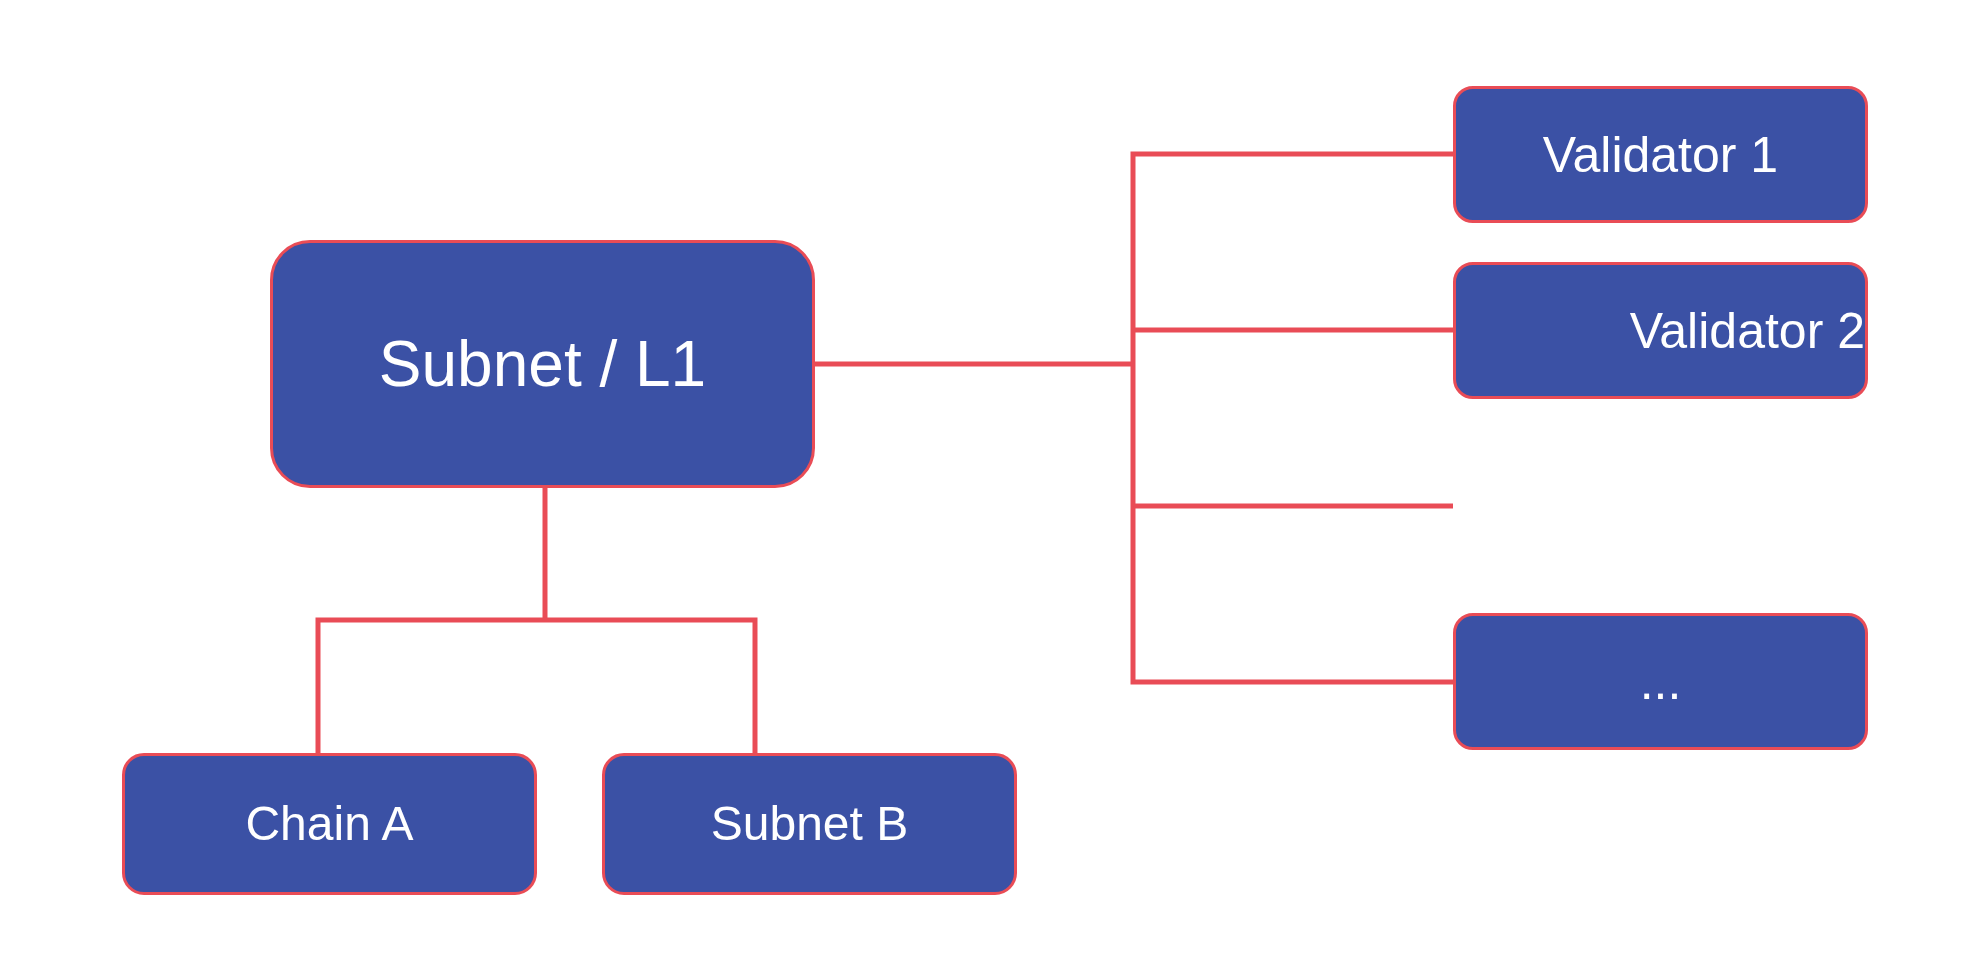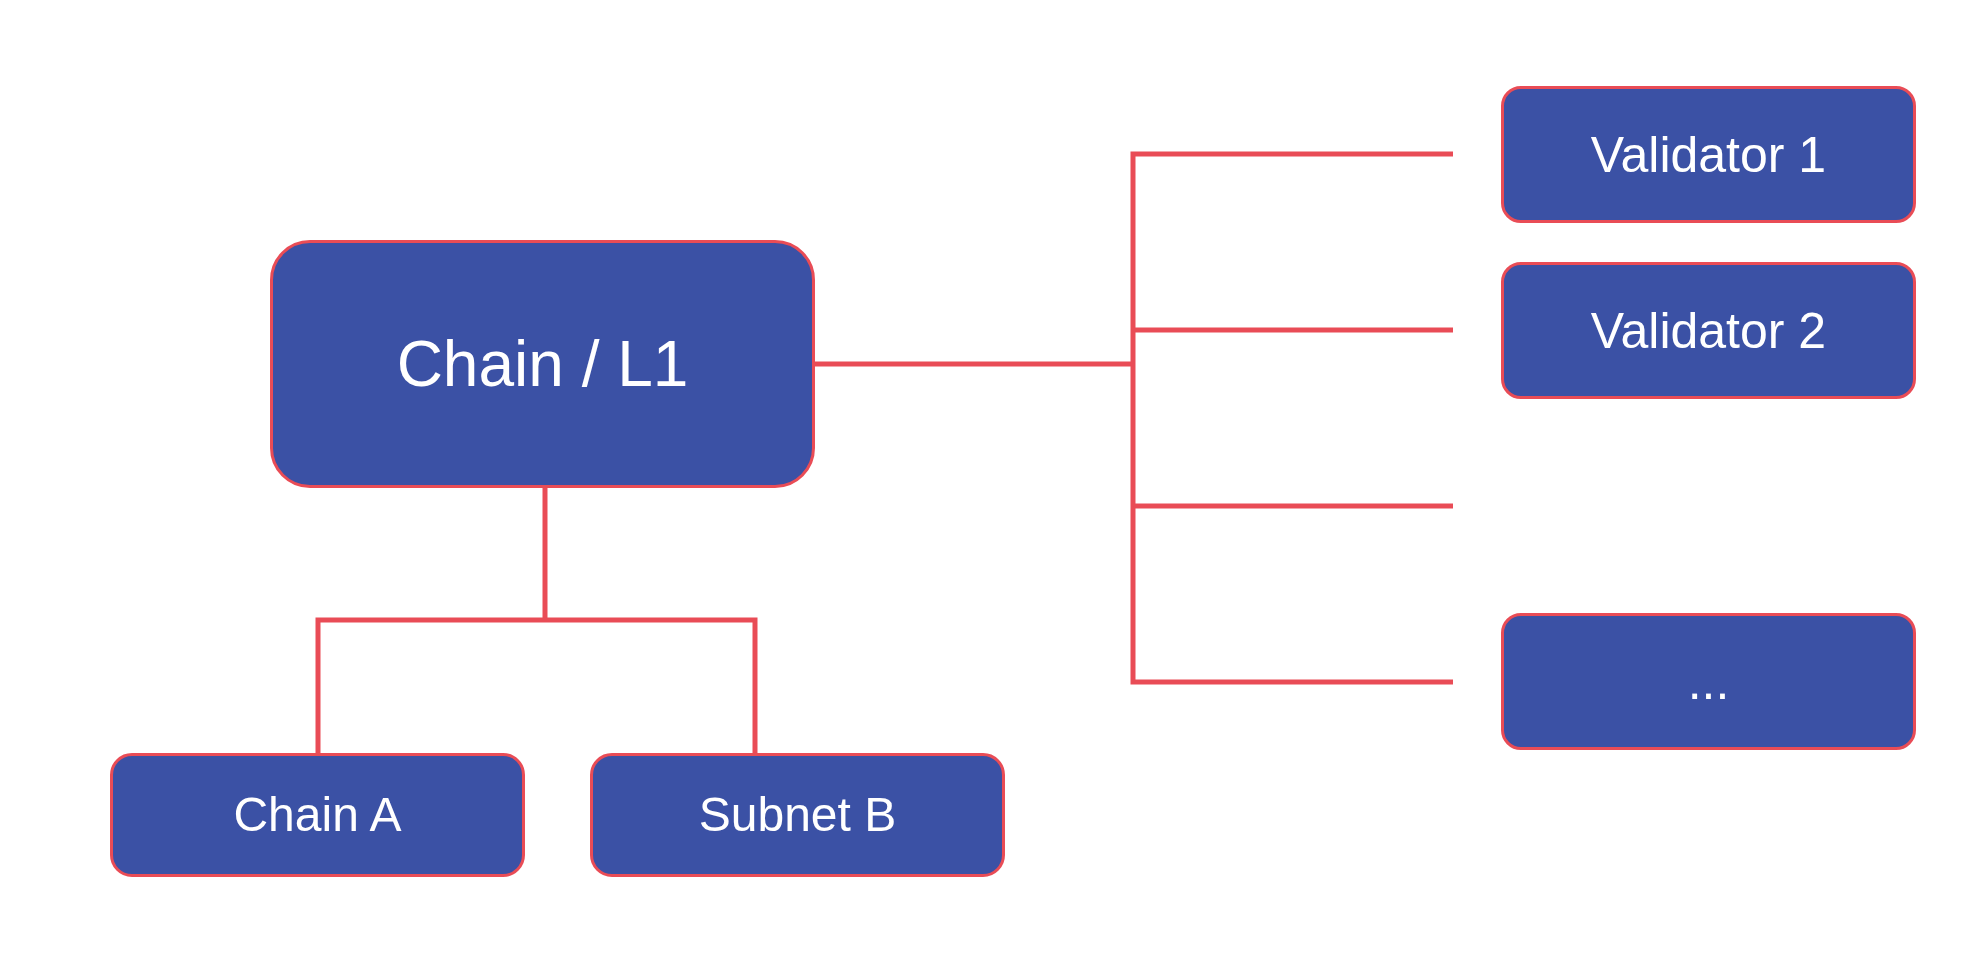--- a/index.html
+++ b/index.html
@@ -48,54 +48,55 @@
   .subnet {
     left: 270px;
     top: 240px;
     width: 545px;
     height: 248px;
     border-radius: 40px;
     font-size: 64px;
   }
   .chain {
     width: 415px;
-    height: 124px;
+    height: 142px;
     border-radius: 22px;
     font-size: 48px;
+    margin-left: 12px;
   }
   .chain-a { left: 110px; top: 753px; }
   .chain-b { left: 590px; top: 753px; }
   .validator {
-    left: 1501px;
+    left: 1453px;
     width: 415px;
     height: 137px;
     border-radius: 20px;
     font-size: 50px;
   }
   .v1 { top: 86px; }
-  .v2 { top: 262px; }
+  .v2 { top: 262px; justify-content: flex-end; }
   .v3 { top: 438px; }
   .v4 { top: 613px; }
 </style>
 </head>
 <body>
 
 <div class="canvas">
 
   <svg class="connectors" viewBox="0 0 1972 960" aria-hidden="true">
     <path d="M 815 364 H 1133"></path>
     <path d="M 1453 154 H 1133 V 682 H 1453"></path>
     <path d="M 1133 330 H 1453"></path>
     <path d="M 1133 506 H 1453"></path>
     <path d="M 545 488 V 622"></path>
     <path d="M 318 753 V 620 H 755 V 753"></path>
   </svg>
 
   <div class="node subnet">
-    <span>Chain / L1</span>
+    <span>Subnet / L1</span>
   </div>
 
   <div class="node chain chain-a">
     <span>Chain A</span>
   </div>
 
   <div class="node chain chain-b">
     <span>Subnet B</span>
   </div>
 

